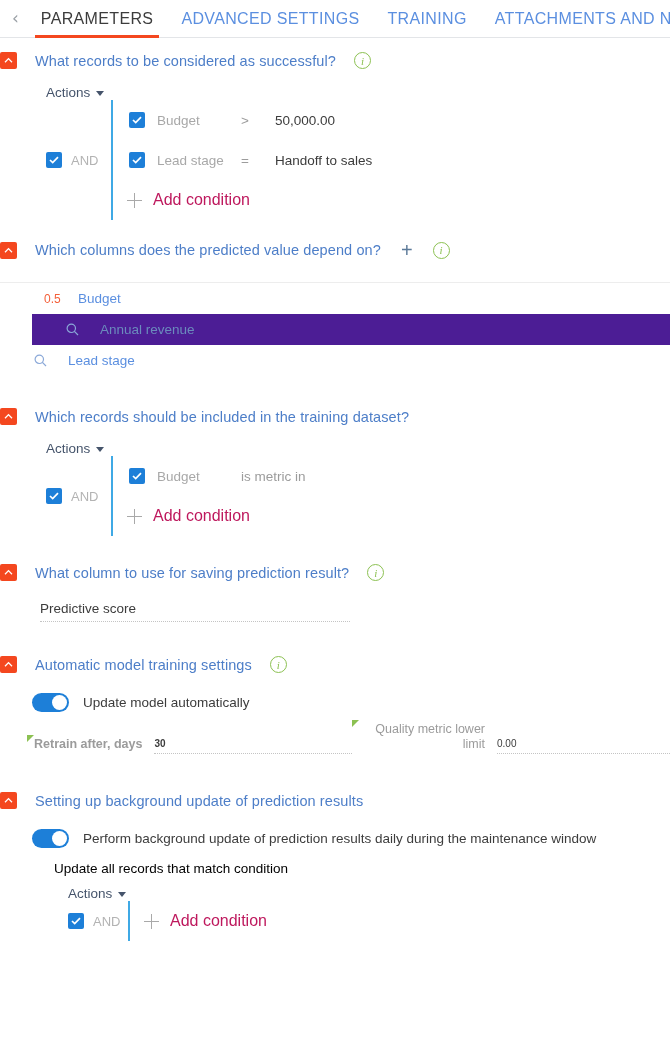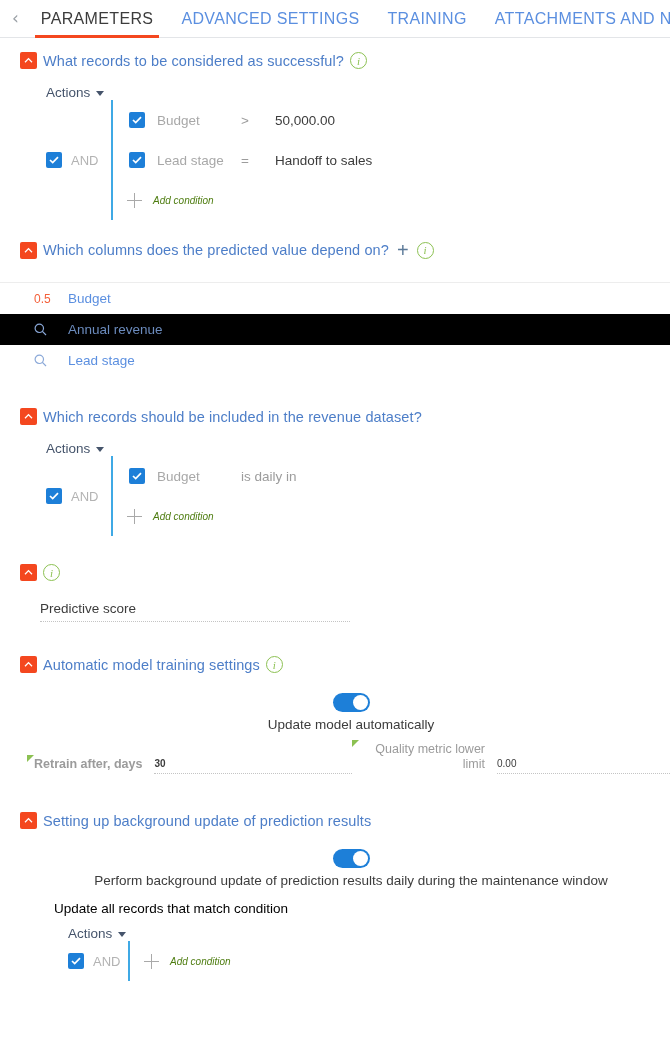--- a/index.html
+++ b/index.html
@@ -33,22 +33,22 @@
   }
   .tab.active{ color:#3c3c3c; font-weight:400; }
   .tab.active::after{
     content:""; position:absolute; left:8px; right:8px; bottom:-1px;
     height:3px; background:#f4471f;
   }
 
   
   .section{ padding:0 0 0 0; }
   .sec-head{
-    display:flex; align-items:center; gap:6px;
-    padding:14px 0 6px 20px;
+    display:flex; align-items:center; gap:18px;
+    padding:14px 0 6px 0;
   }
   .collapse-ico{
     width:17px; height:17px; background:#f4471f;
     border-radius:2px; flex:0 0 auto;
     display:flex; align-items:center; justify-content:center;
     cursor:pointer;
   }
   .collapse-ico svg{ display:block; }
   .sec-title{
     color:#4d7ec8; font-size:14.5px; letter-spacing:.1px;
@@ -97,43 +97,43 @@
     padding-left:14px; cursor:pointer;
   }
   .plus-thin{
     width:15px; height:15px; position:relative; flex:0 0 auto;
   }
   .plus-thin::before,.plus-thin::after{
     content:""; position:absolute; background:#a9a9a9;
   }
   .plus-thin::before{ left:0; right:0; top:7px; height:1.4px;}
   .plus-thin::after{ top:0; bottom:0; left:7px; width:1.4px;}
-  .addcond-lbl{ color:#4d7c0f; font-size:10px;font-style:italic;}
+  .addcond-lbl{ color:#be185d; font-size:16px;}
 
   
   .collist{ margin:16px 0 0 0; border-top:1px solid #ededed;}
   .col-row{
     display:flex; align-items:center; height:31px; padding-left:34px; gap:0;
     cursor:pointer;
   }
-  .col-row.hl{ background:#000000; }
+  .col-row.hl{ background:#4c1d95;margin-left:32px; }
   .col-weight{ color:#f4603a; font-size:12px; width:34px; }
   .col-ico{ width:34px; display:flex; align-items:center; }
   .col-name{ color:#5b8fe0; font-size:13.5px; }
   .col-row.hl .col-name{ color:#6b8bbd;}
 
   
   .field-single{
     margin:14px 0 0 40px; width:310px;
     border-bottom:1px dotted #c4c4c4; padding-bottom:5px;
     color:#3c3c3c; font-size:13.5px;
   }
 
   
-  .toggle-row{ display:flex; align-items:center; gap:5px; margin:14px 0 0 32px;flex-direction:column;}
+  .toggle-row{ display:flex; align-items:center; gap:14px; margin:14px 0 0 32px;}
   .toggle{
     width:37px; height:19px; border-radius:10px; background:#1d7fd8;
     position:relative; flex:0 0 auto; cursor:pointer;
   }
   .toggle .knob{
     position:absolute; top:2px; right:2px; width:15px; height:15px;
     border-radius:50%; background:#fff;
   }
   .toggle-lbl{ color:#3c3c3c; font-size:13.5px;}
 
@@ -235,21 +235,21 @@
       <svg width="9" height="7" viewBox="0 0 9 7">
           <path d="M1 5.2 L4.5 1.6 L8 5.2" fill="none" stroke="#ffffff" stroke-width="1.3"></path>
         </svg>
     </span>
     <span class="sec-title">Which columns does the predicted value depend on?</span>
     <span class="plus-ico">+</span>
     <span class="info-ico">i</span>
   </div>
 
   <div class="collist">
-    <div class="col-row" style="padding-left:34px;">
+    <div class="col-row" style="padding-left:44px;">
       <span class="col-weight">0.5</span>
       <span class="col-name">Budget</span>
     </div>
     <div class="col-row hl" style="padding-left:34px;">
       <span class="col-ico">
         <svg width="13" height="13" viewBox="0 0 13 13">
             <circle cx="5.3" cy="5.3" r="4.2" fill="none" stroke="#8aa8d8" stroke-width="1.2"></circle>
             <line x1="8.4" y1="8.4" x2="12" y2="12" stroke="#8aa8d8" stroke-width="1.2"></line>
           </svg>
       </span>
@@ -267,21 +267,21 @@
   </div>
 </div>
 
 <div class="section" style="margin-top:18px;">
   <div class="sec-head">
     <span class="collapse-ico">
       <svg width="9" height="7" viewBox="0 0 9 7">
           <path d="M1 5.2 L4.5 1.6 L8 5.2" fill="none" stroke="#ffffff" stroke-width="1.3"></path>
         </svg>
     </span>
-    <span class="sec-title">Which records should be included in the revenue dataset?</span>
+    <span class="sec-title">Which records should be included in the training dataset?</span>
   </div>
 
   <div class="actions">
     <span>Actions</span>
     <i class="caret"></i>
   </div>
 
   <div class="filter">
     <div class="and-col">
       <span class="cb">
@@ -292,37 +292,38 @@
       <span class="and-lbl">AND</span>
     </div>
     <div class="cond-col">
       <div class="cond-row">
         <span class="cb">
           <svg width="10" height="8" viewBox="0 0 10 8">
               <path d="M1 4 L3.7 6.6 L9 1.2" fill="none" stroke="#fff" stroke-width="1.7"></path>
             </svg>
         </span>
         <span class="cond-name">Budget</span>
-        <span class="cond-op wide">is daily in</span>
+        <span class="cond-op wide">is metric in</span>
       </div>
       <div class="addcond">
         <i class="plus-thin"></i>
         <span class="addcond-lbl">Add condition</span>
       </div>
     </div>
   </div>
 </div>
 
 <div class="section" style="margin-top:14px;">
   <div class="sec-head">
     <span class="collapse-ico">
       <svg width="9" height="7" viewBox="0 0 9 7">
           <path d="M1 5.2 L4.5 1.6 L8 5.2" fill="none" stroke="#ffffff" stroke-width="1.3"></path>
         </svg>
     </span>
+    <span class="sec-title">What column to use for saving prediction result?</span>
     <span class="info-ico">i</span>
   </div>
   <div class="field-single">Predictive score</div>
 </div>
 
 <div class="section" style="margin-top:20px;">
   <div class="sec-head">
     <span class="collapse-ico">
       <svg width="9" height="7" viewBox="0 0 9 7">
           <path d="M1 5.2 L4.5 1.6 L8 5.2" fill="none" stroke="#ffffff" stroke-width="1.3"></path>

